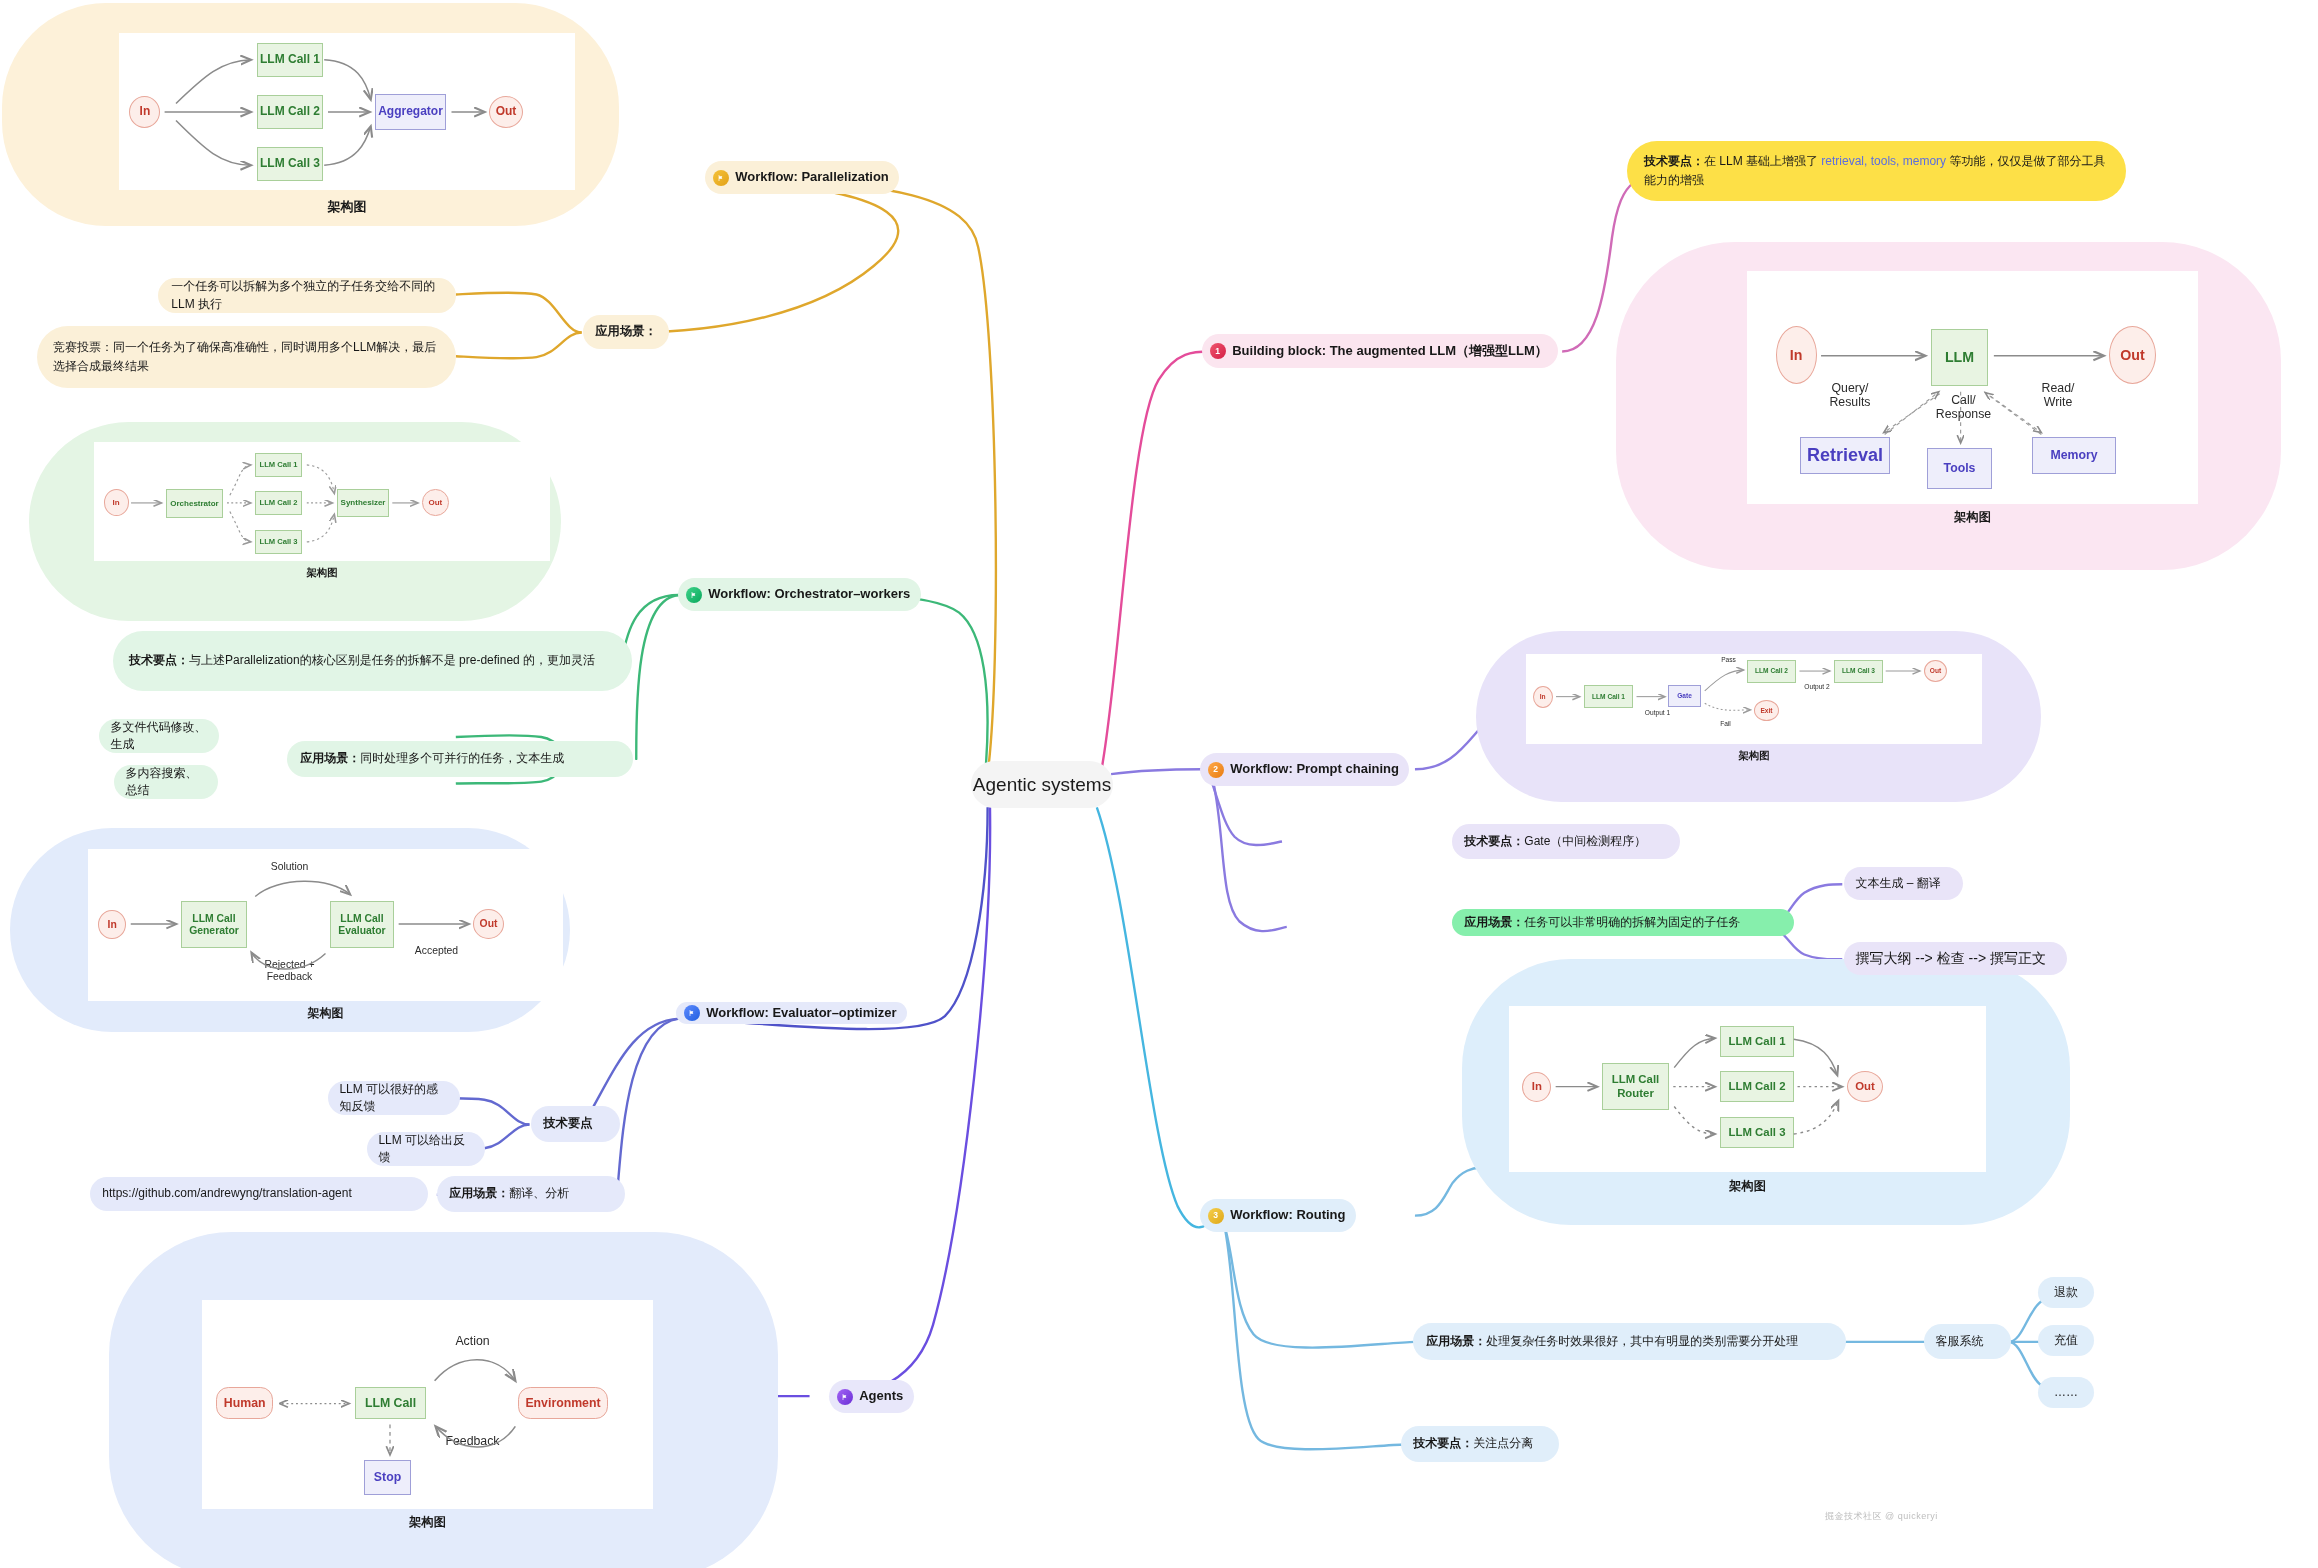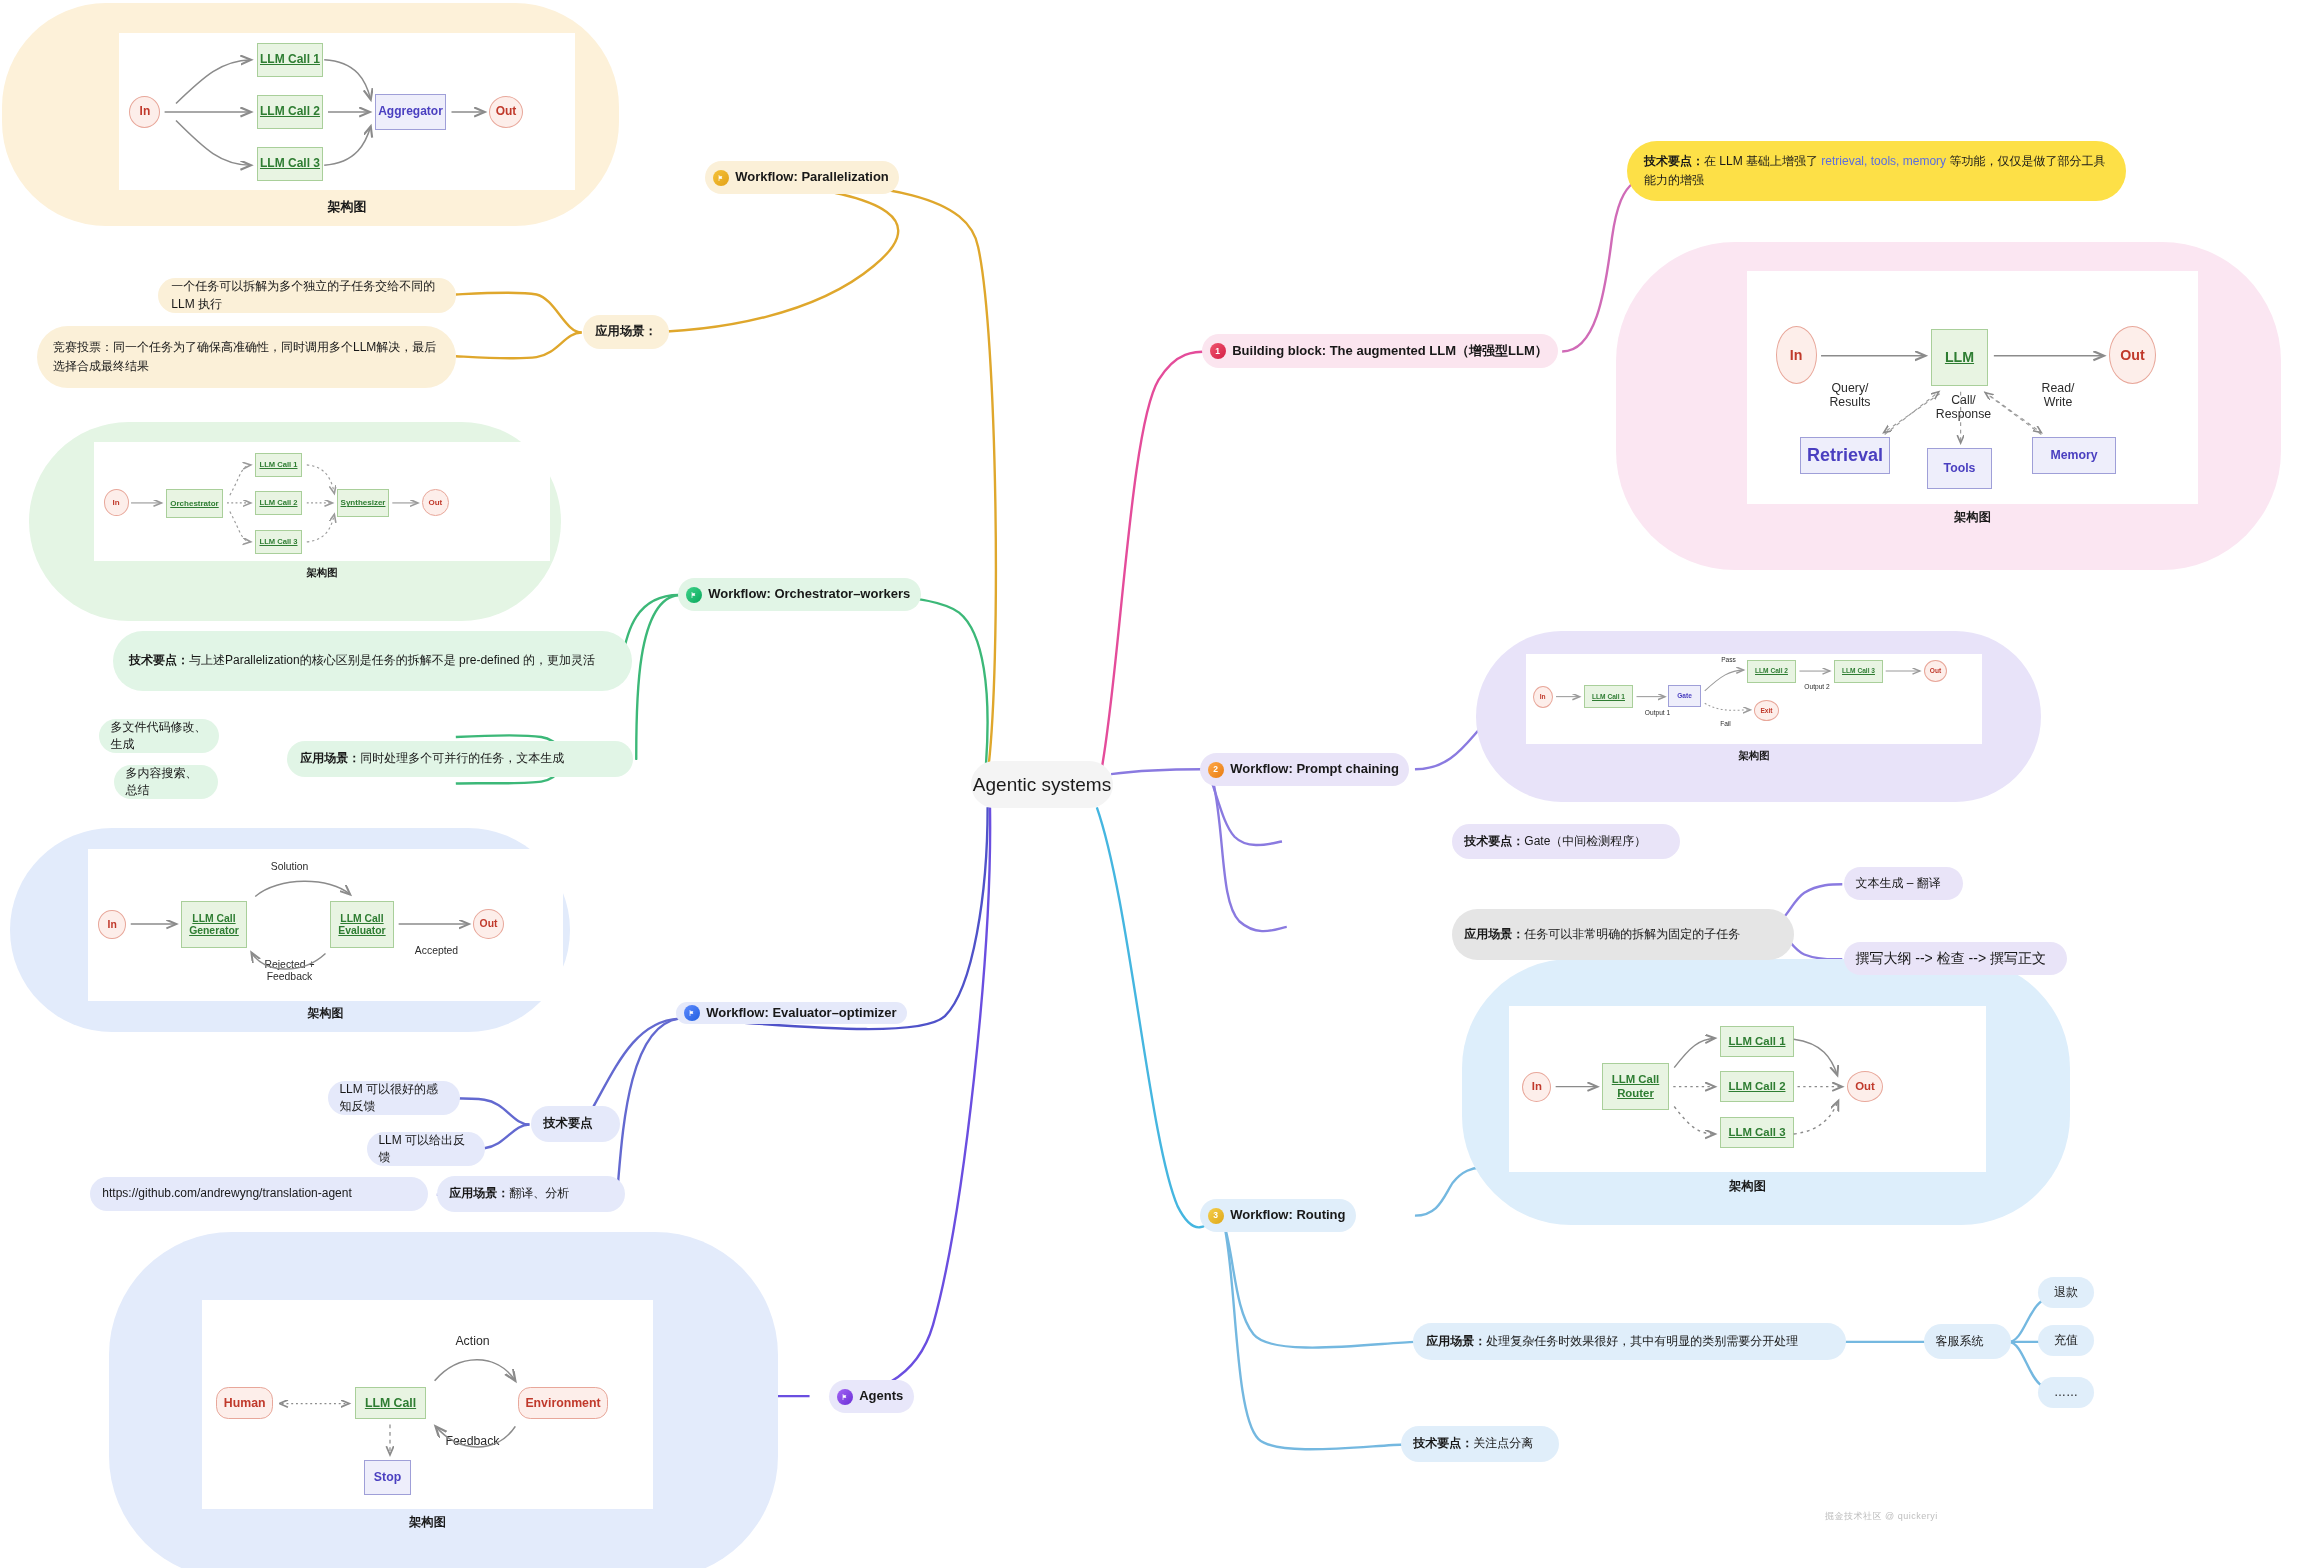--- a/index.html
+++ b/index.html
@@ -20,21 +20,21 @@
 
   
   .diagram{position:absolute;background:#ffffff;box-sizing:border-box;}
   .dcap{position:absolute;text-align:center;font-weight:bold;color:#1a1a1a;}
 
   
   .nd{position:absolute;box-sizing:border-box;display:flex;align-items:center;
       justify-content:center;text-align:center;line-height:1.15;}
   .nd.term{background:#fdeeea;border:0.7px solid #e8a79a;color:#c0392b;
            border-radius:50%/50%;font-weight:bold;}
-  .nd.llm{background:#e8f4e2;border:0.7px solid #a9cf9a;color:#2e7d32;font-weight:bold;text-decoration:underline;}
+  .nd.llm{background:#e8f4e2;border:0.7px solid #a9cf9a;color:#2e7d32;font-weight:bold;}
   .nd.blue{background:#eeeefb;border:0.7px solid #9f9fd8;color:#4a3fc0;font-weight:bold;}
   .edgelabel{position:absolute;color:#2b2b2b;text-align:center;line-height:1.15;}
 
   
   .pill{position:absolute;box-sizing:border-box;display:flex;align-items:center;
         border-radius:47px;padding:4.7px 10.4px;line-height:1.45;color:#181818;}
   .pill .txt{display:block;}
   .pill.lvl1{font-weight:bold;font-size:13px;padding-left:7.6px;}
   .badge{flex:0 0 auto;width:16px;height:16px;border-radius:50%;margin-right:6.6px;
          display:flex;align-items:center;justify-content:center;color:#fff;
@@ -417,21 +417,21 @@
   </div>
 
   <div class="pill" style="left:1627px;top:141px;width:499px;height:60px;background:#fde047;font-size:12px;padding:8.5px 17px;line-height:1.6;">
     <span class="txt"><b class="k">技术要点：</b><span>在 LLM 基础上增强了 </span><span class="hl">retrieval, tools, memory</span><span> 等功能，仅仅是做了部分工具能力的增强</span></span>
   </div>
 
   <div class="pill" style="left:1452px;top:824px;width:228px;height:35px;background:#e9e4f8;font-size:12px;padding:5.7px 12.3px;">
     <span class="txt"><b class="k">技术要点：</b><span>Gate（中间检测程序）</span></span>
   </div>
 
-  <div class="pill" style="left:1452px;top:909px;width:342px;height:51px;background:#e5e5e5;font-size:12px;padding:5.7px 12.3px;">
+  <div class="pill" style="left:1452px;top:909px;width:342px;height:27px;background:#86efac;font-size:12px;padding:5.7px 12.3px;">
     <span class="txt"><b class="k">应用场景：</b><span>任务可以非常明确的拆解为固定的子任务</span></span>
   </div>
 
   <div class="pill" style="left:1844px;top:867px;width:119px;height:33px;background:#e9e4f8;font-size:12px;padding:5.7px 11.4px;">
     <span class="txt">文本生成 – 翻译</span>
   </div>
 
   <div class="pill" style="left:1844px;top:942px;width:223px;height:33px;background:#e9e4f8;font-size:14px;padding:5.7px 11.4px;">
     <span class="txt">撰写大纲 --&gt; 检查 --&gt; 撰写正文</span>
   </div>

